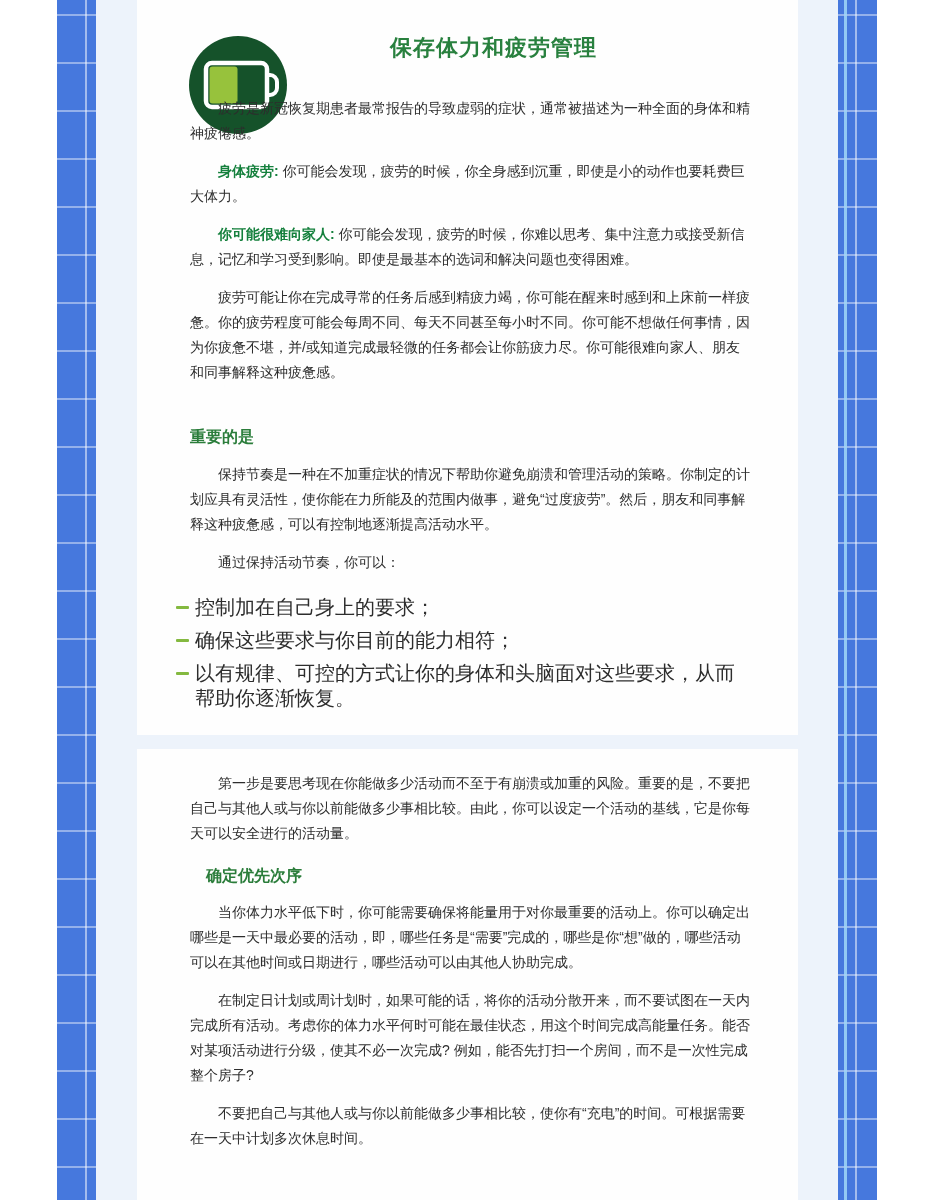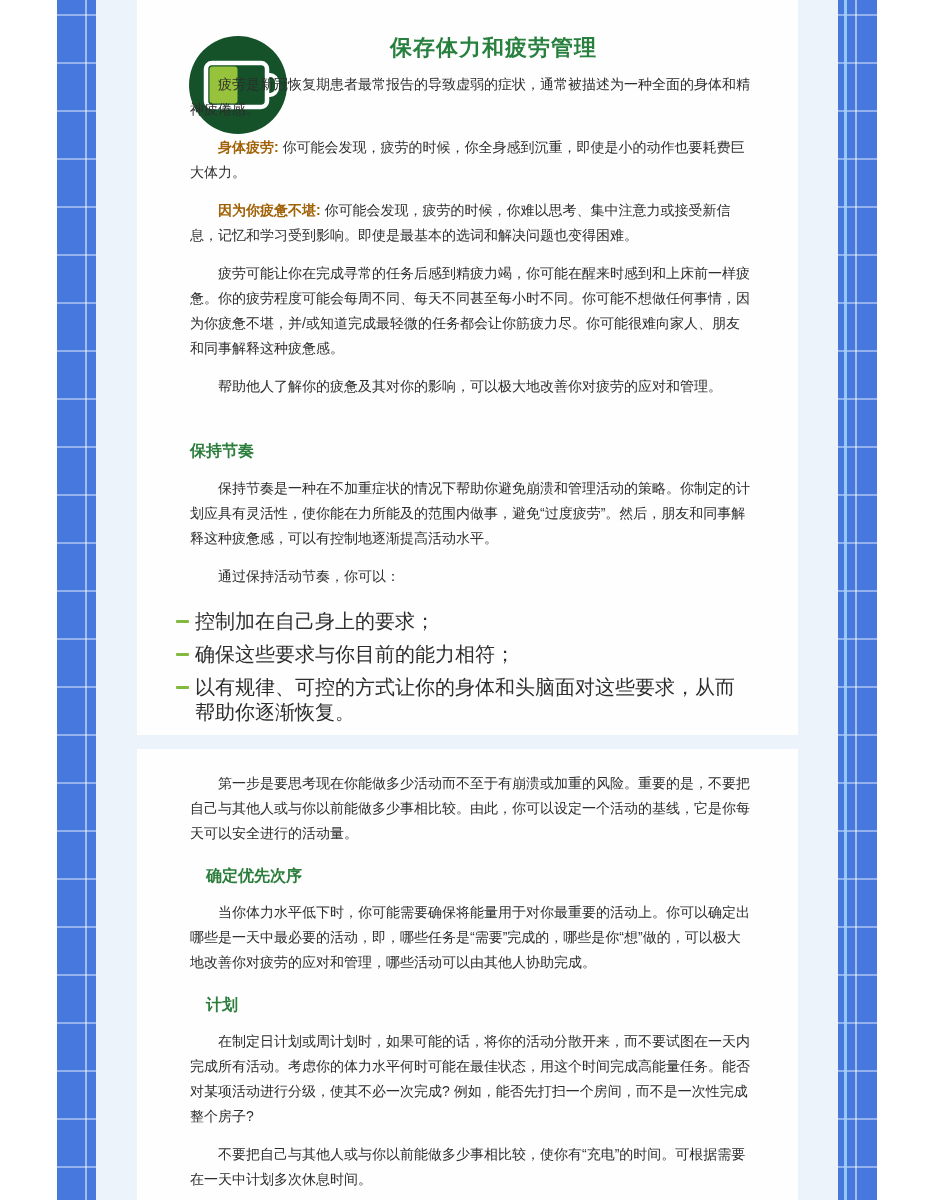--- a/index.html
+++ b/index.html
@@ -34,28 +34,28 @@
   }
   .card1{top:0;height:735px;}
   .card2{top:749px;height:468px;}
   .icon-circle{position:absolute;left:52px;top:36px;width:98px;height:98px;}
   .page-title{
     position:absolute;left:52px;right:0;top:33px;margin:0;
     text-align:center;font-size:22px;font-weight:bold;color:#28803e;
     letter-spacing:1px;
   }
   .body-col{position:absolute;left:53px;right:48px;top:0;}
-  .card1 .body-col{padding-top:72px;}
+  .card1 .body-col{padding-top:96px;}
   .card2 .body-col{padding-top:22px;}
   .para{
     font-size:14px;line-height:25px;color:#2d2d2d;
     text-indent:2em;margin:13px 0;
   }
   .para:first-child{margin-top:0;}
-  .para b{color:#a16207;}
+  .para b{color:#15803d;}
   .sec-heading{
     font-size:16px;font-weight:bold;color:#2b7d3b;
     margin:42px 0 14px 0;
   }
   .card2 .sec-heading{margin:20px 0 12px 16px;}
   .dash-list{list-style:none;margin:20px 0 0 -14px;padding:0;}
   .dash-item{
     display:flex;align-items:flex-start;
     font-size:20px;line-height:25px;color:#2d2d2d;margin:8px 0;
   }
@@ -78,25 +78,24 @@
       <rect x="72" y="39" width="16" height="20" rx="7" fill="#15522a" stroke="#ffffff" stroke-width="4"></rect>
       <rect x="17" y="27" width="61" height="44" rx="6" fill="#15522a" stroke="#ffffff" stroke-width="4.5"></rect>
       <rect x="20.5" y="30.5" width="28" height="37" rx="3" fill="#97c23c"></rect>
     </svg>
   </div>
   <h1 class="page-title">保存体力和疲劳管理</h1>
   <div class="body-col">
     <div>
         <div class="para">疲劳是新冠恢复期患者最常报告的导致虚弱的症状，通常被描述为一种全面的身体和精神疲倦感。</div>
         <div class="para"><b>身体疲劳:</b> 你可能会发现，疲劳的时候，你全身感到沉重，即使是小的动作也要耗费巨大体力。</div>
-        <div class="para"><b>因为你疲惫不堪:</b> 你可能会发现，疲劳的时候，你难以思考、集中注意力或接受新信息，记忆和学习受到影响。即使是最基本的选词和解决问题也变得困难。</div>
+        <div class="para"><b>你可能很难向家人:</b> 你可能会发现，疲劳的时候，你难以思考、集中注意力或接受新信息，记忆和学习受到影响。即使是最基本的选词和解决问题也变得困难。</div>
         <div class="para">疲劳可能让你在完成寻常的任务后感到精疲力竭，你可能在醒来时感到和上床前一样疲惫。你的疲劳程度可能会每周不同、每天不同甚至每小时不同。你可能不想做任何事情，因为你疲惫不堪，并/或知道完成最轻微的任务都会让你筋疲力尽。你可能很难向家人、朋友和同事解释这种疲惫感。</div>
-        <div class="para">帮助他人了解你的疲惫及其对你的影响，可以极大地改善你对疲劳的应对和管理。</div>
       </div>
-    <h2 class="sec-heading">保持节奏</h2>
+    <h2 class="sec-heading">重要的是</h2>
     <div>
         <div class="para">保持节奏是一种在不加重症状的情况下帮助你避免崩溃和管理活动的策略。你制定的计划应具有灵活性，使你能在力所能及的范围内做事，避免“过度疲劳”。然后，朋友和同事解释这种疲惫感，可以有控制地逐渐提高活动水平。</div>
         <div class="para">通过保持活动节奏，你可以：</div>
       </div>
     <ul class="dash-list">
         <li class="dash-item">
           <span class="dash"></span>
           <span>控制加在自己身上的要求；</span>
         </li>
         <li class="dash-item">
@@ -111,19 +110,18 @@
   </div>
 </section>
 
 <section class="card card2">
   <div class="body-col">
     <div>
         <div class="para">第一步是要思考现在你能做多少活动而不至于有崩溃或加重的风险。重要的是，不要把自己与其他人或与你以前能做多少事相比较。由此，你可以设定一个活动的基线，它是你每天可以安全进行的活动量。</div>
       </div>
     <div id="card2-sections">
         <h2 class="sec-heading">确定优先次序</h2>
-        <div class="para">当你体力水平低下时，你可能需要确保将能量用于对你最重要的活动上。你可以确定出哪些是一天中最必要的活动，即，哪些任务是“需要”完成的，哪些是你“想”做的，可以极大地改善你对疲劳的应对和管理，哪些活动可以由其他人协助完成。</div>
-        <h2 class="sec-heading">计划</h2>
+        <div class="para">当你体力水平低下时，你可能需要确保将能量用于对你最重要的活动上。你可以确定出哪些是一天中最必要的活动，即，哪些任务是“需要”完成的，哪些是你“想”做的，哪些活动可以在其他时间或日期进行，哪些活动可以由其他人协助完成。</div>
         <div class="para">在制定日计划或周计划时，如果可能的话，将你的活动分散开来，而不要试图在一天内完成所有活动。考虑你的体力水平何时可能在最佳状态，用这个时间完成高能量任务。能否对某项活动进行分级，使其不必一次完成? 例如，能否先打扫一个房间，而不是一次性完成整个房子?</div>
         <div class="para">不要把自己与其他人或与你以前能做多少事相比较，使你有“充电”的时间。可根据需要在一天中计划多次休息时间。</div>
       </div>
   </div>
 </section>
 
 </body></html>

